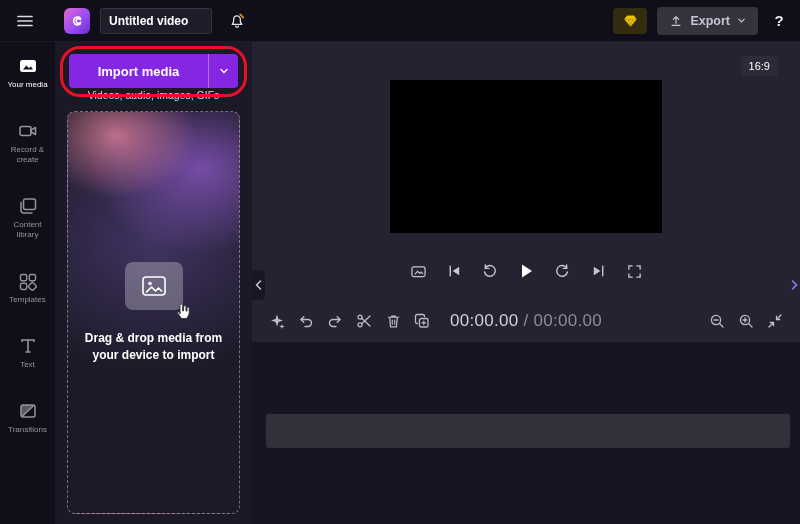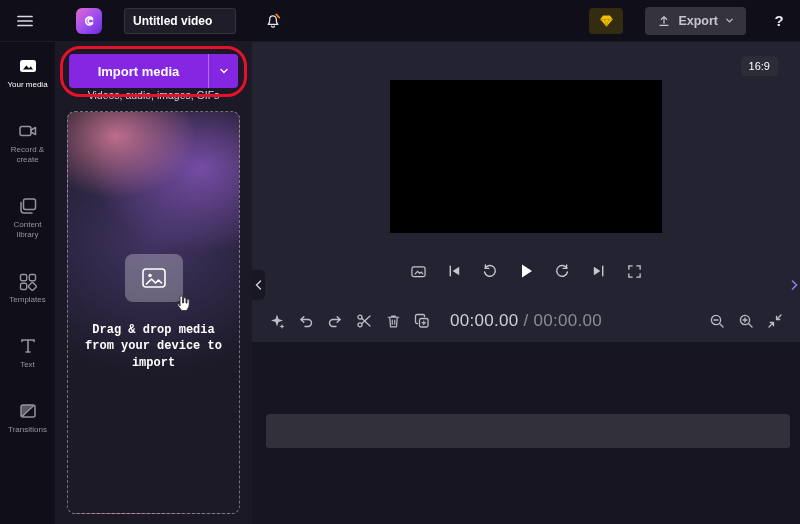--- a/index.html
+++ b/index.html
@@ -2,21 +2,21 @@
 <html><head>
 <meta charset="utf-8">
 <style>
   * { margin:0; padding:0; box-sizing:border-box; }
   html,body { width:800px; height:524px; background:#100f19; overflow:hidden;
               font-family:"Liberation Sans", sans-serif; }
   .app { position:relative; width:800px; height:524px; background:#100f19; color:#e8e7ef; }
 
   
   .topbar { position:absolute; top:0; left:0; width:800px; height:42px;
-            display:flex; align-items:center; padding:0 10px; gap:22px;
+            display:flex; align-items:center; padding:0 10px; gap:10px;
             background:#100f19; border-bottom:1px solid rgba(255,255,255,0.05); z-index:5; }
   .iconbtn { display:flex; align-items:center; justify-content:center;
              width:30px; height:30px; border:none; background:transparent; color:#dcdbe4;
              border-radius:4px; cursor:pointer; }
   .logo { width:26px; height:26px; border-radius:6px; margin-left:14px;
           background:linear-gradient(135deg,#e26ad1 0%,#9b4df0 55%,#6d2bd9 100%);
           display:flex; align-items:center; justify-content:center; }
   .title-input { width:112px; height:26px; background:#1e1d29; border:1px solid rgba(255,255,255,0.10);
                  border-radius:3px; color:#ffffff; font-size:12px; font-weight:bold; padding:0 8px; }
   .bell-wrap { position:relative; }
@@ -53,21 +53,21 @@
   .red-annot { position:absolute; left:-9px; top:-8px; right:-9px; bottom:-9px;
                border:3px solid #e8112a; border-radius:20px; pointer-events:none; }
   .formats { text-align:center; font-size:10.5px; color:#d8d7e1; margin-top:1px; }
   .dropzone { margin-top:10px; flex:1; border:1px dashed rgba(255,255,255,0.38); border-radius:8px;
               position:relative; overflow:hidden; display:flex; flex-direction:column;
               align-items:center; justify-content:center;
               background:
                 radial-gradient(130px 100px at 28% 6%, rgba(224,128,158,0.80), transparent 62%),
                 radial-gradient(170px 130px at 78% 14%, rgba(146,92,205,0.72), transparent 65%),
                 radial-gradient(230px 190px at 50% 32%, rgba(96,72,148,0.55), transparent 72%),
-                #1b1a26; font-family: Liberation Mono, monospace; }
+                #1b1a26; }
   .dz-icon { position:relative; width:58px; height:48px; border-radius:8px;
              background:rgba(255,255,255,0.28); display:flex; align-items:center;
              justify-content:center; margin-bottom:20px; }
   .dz-hand { position:absolute; right:-10px; bottom:-12px; }
   .dz-text { width:150px; text-align:center; color:#ffffff; font-size:12px; font-weight:bold;
              line-height:1.35; }
 
   
   .stage { position:absolute; top:42px; left:252px; width:548px; height:482px; background:#242332; }
   .panel-collapse { position:absolute; left:0; top:228px; width:13px; height:30px;

